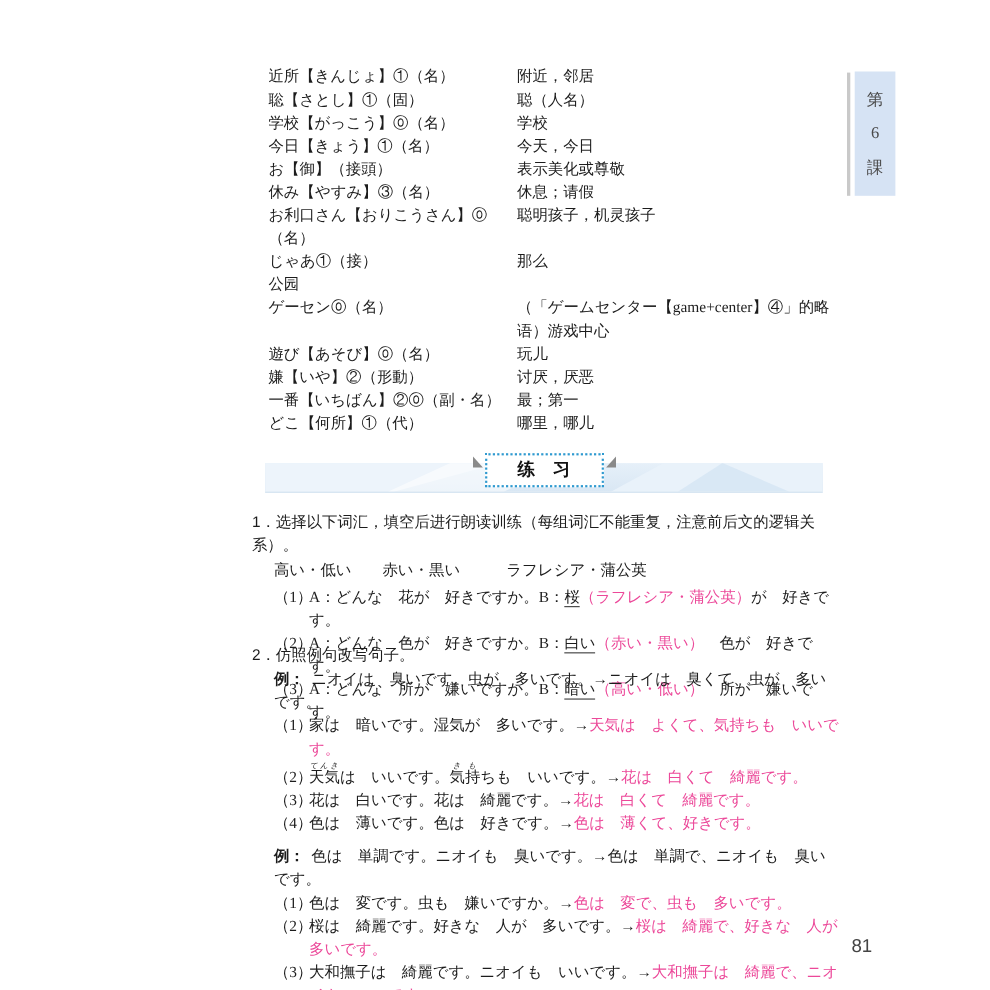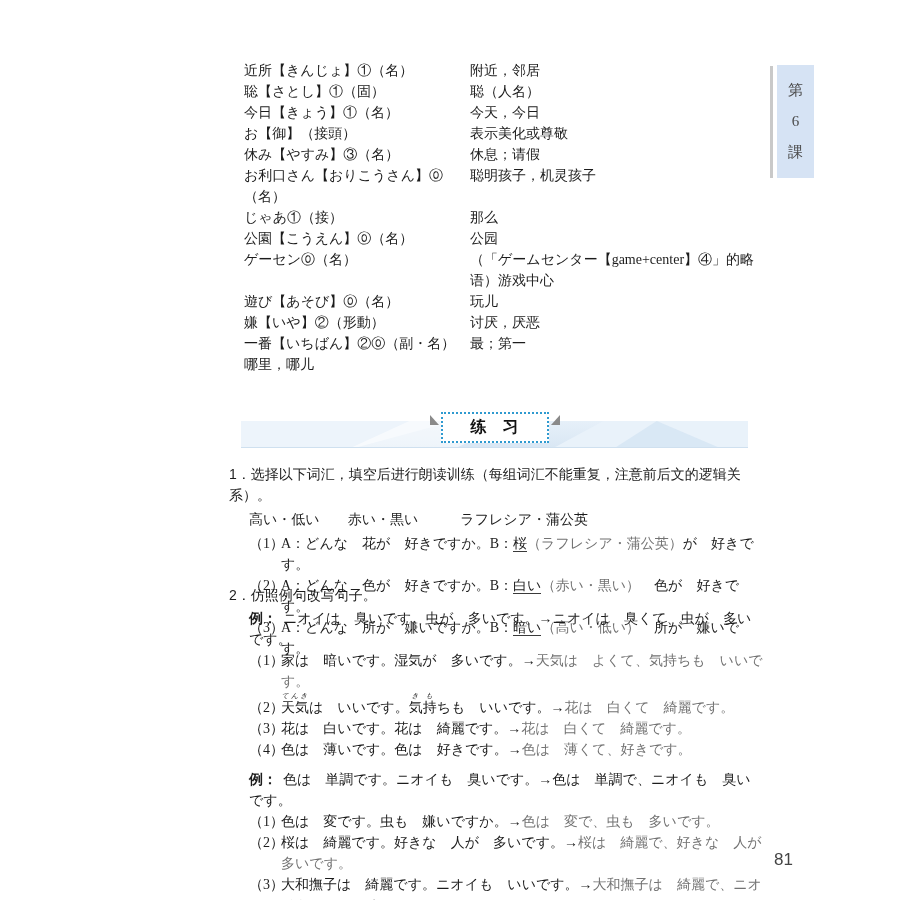--- a/index.html
+++ b/index.html
@@ -39,21 +39,21 @@
   .ex1 { top:464px; }
   .ex2 { top:585px; }
   .ex-title { font-family:"Liberation Sans", sans-serif; font-weight:normal; font-size:14px; }
   .word-bank { padding-left:20px; margin-top:3px; }
   .ex-items { margin-top:3px; }
   .ex-line { padding-left:52px; text-indent:-32px; }
   .ex-line .num { display:inline-block; width:32px; text-indent:0; }
   .ex-example { padding-left:20px; margin-top:2px; }
   .ex-example .lbl { font-weight:bold; margin-right:6px; }
   .group2 { margin-top:9px; }
-  .blue { color:#737373; }
+  .blue { color:#ec4899; }
   .u { border-bottom:1px solid #3a3a3a; padding-bottom:0px; }
   ruby { ruby-position:over; }
   ruby rt { font-size:7px; color:#1c1c1c; letter-spacing:1px;font-style:italic; }
 
   
   .tab-line { position:absolute; left:726px; top:66px; width:3px; height:112px; background:#c9c9c9; }
   .side-tab { position:absolute; left:733px; top:65px; width:37px; height:113px;
               background:#d6e3f4; display:flex; flex-direction:column; align-items:center;
               justify-content:center; gap:13px; font-size:15px; color:#4a4a4a; }
   .page-num { position:absolute; left:730px; top:850px; font-family:"Liberation Sans", sans-serif;
@@ -70,20 +70,24 @@
         <span class="vjp">近所【きんじょ】①（名）</span>
         <span class="vcn">附近，邻居</span>
       </div>
 
 
       <div class="vocab-row">
         <span class="vjp">聡【さとし】①（固）</span>
         <span class="vcn">聪（人名）</span>
       </div>
 
+      <div class="vocab-row">
+        <span class="vjp">学校【がっこう】⓪（名）</span>
+        <span class="vcn">学校</span>
+      </div>
 
       <div class="vocab-row">
         <span class="vjp">今日【きょう】①（名）</span>
         <span class="vcn">今天，今日</span>
       </div>
 
       <div class="vocab-row">
         <span class="vjp">お【御】（接頭）</span>
         <span class="vcn">表示美化或尊敬</span>
       </div>
@@ -97,21 +101,20 @@
         <span class="vjp">お利口さん【おりこうさん】⓪（名）</span>
         <span class="vcn">聪明孩子，机灵孩子</span>
       </div>
 
       <div class="vocab-row">
         <span class="vjp">じゃあ①（接）</span>
         <span class="vcn">那么</span>
       </div>
 
       <div class="vocab-row">
-        <span class="vjp">公園【こうえん】⓪（名）</span>
         <span class="vcn">公园</span>
       </div>
 
       <div class="vocab-row">
         <span class="vjp">ゲーセン⓪（名）</span>
         <span class="vcn">（「ゲームセンター【game+center】④」的略语）游戏中心</span>
       </div>
 
       <div class="vocab-row">
         <span class="vjp">遊び【あそび】⓪（名）</span>
@@ -122,20 +125,21 @@
         <span class="vjp">嫌【いや】②（形動）</span>
         <span class="vcn">讨厌，厌恶</span>
       </div>
 
       <div class="vocab-row">
         <span class="vjp">一番【いちばん】②⓪（副・名）</span>
         <span class="vcn">最；第一</span>
       </div>
 
       <div class="vocab-row">
+        <span class="vjp">どこ【何所】①（代）</span>
         <span class="vcn">哪里，哪儿</span>
       </div>
     </section>
 
   <div class="banner">
     <div class="band">
       <div class="facet facet1"></div>
       <div class="facet facet2"></div>
       <div class="facet facet3"></div>
       <div class="facet facet4"></div>

